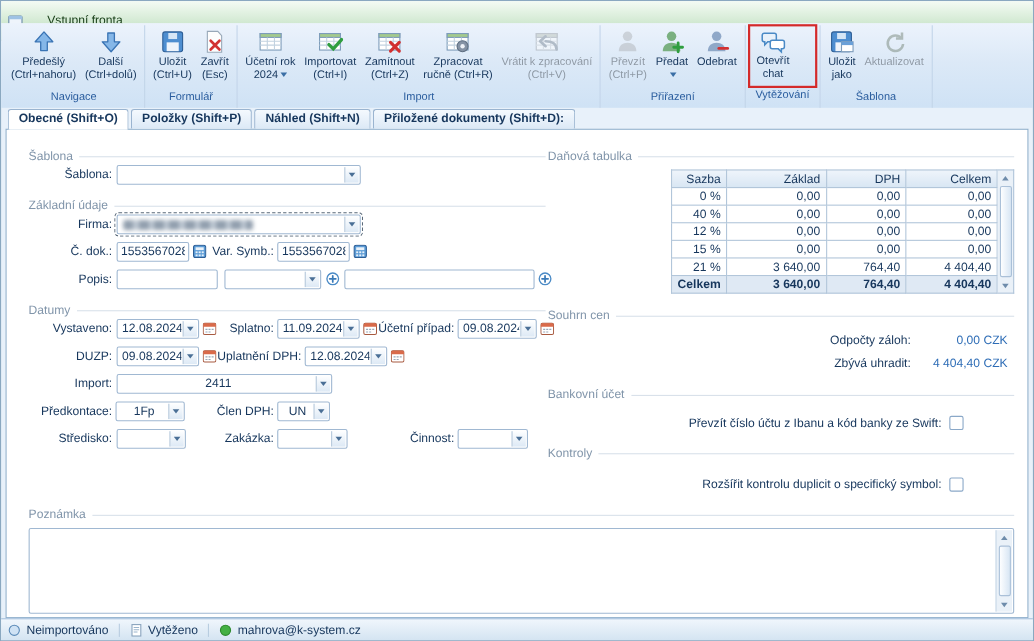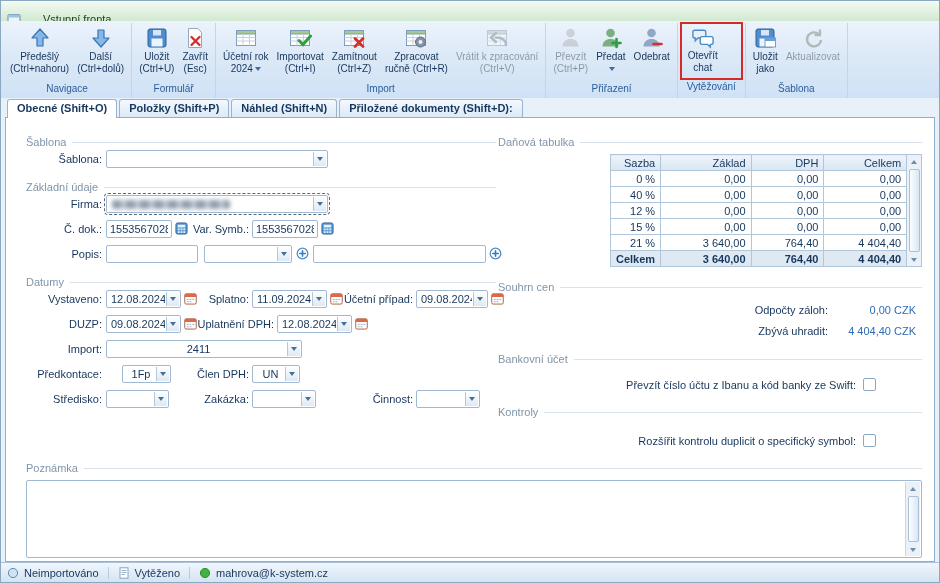--- a/index.html
+++ b/index.html
@@ -481,21 +481,21 @@
 
       <div class="frow">
         <label class="flbl" style="right:394px">Import:</label>
         <div class="combo" style="left:80px;width:196px">
           <span class="cval">2411</span>
           <span class="cbtn"></span>
         </div>
       </div>
       <div class="frow">
         <label class="flbl" style="right:394px">Předkontace:</label>
-        <div class="combo" style="left:96px;width:49px">
+        <div class="combo" style="left:79px;width:63px">
           <span class="cval">1Fp</span>
           <span class="cbtn"></span>
         </div>
         <label class="flbl" style="right:247px">Člen DPH:</label>
         <div class="combo" style="left:226px;width:48px">
           <span class="cval">UN</span>
           <span class="cbtn"></span>
         </div>
       </div>
       <div class="frow">

